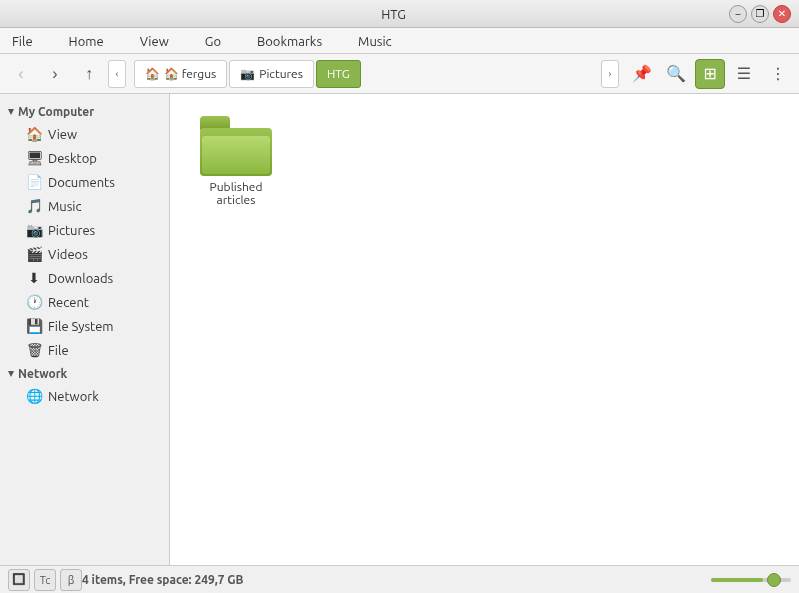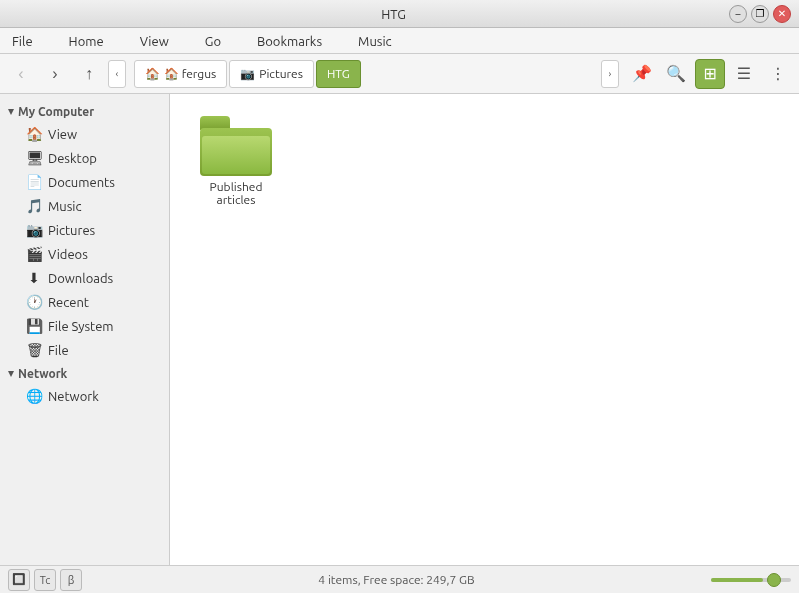--- a/index.html
+++ b/index.html
@@ -202,21 +202,21 @@
       padding: 0 8px;
       font-size: 12px;
       color: #555;
     }
     .statusbar-left { display: flex; gap: 4px; }
     .statusbar-icon-btn {
       width: 22px; height: 22px; border: 1px solid #bbb; border-radius: 3px;
       background: #e8e8e8; cursor: pointer; display: flex; align-items: center; justify-content: center;
       font-size: 11px; color: #555;
     }
-    .statusbar-text { flex: 1; text-align: center; }
+    .statusbar-text { flex: 1; text-align: left; font-weight: bold; }
     .statusbar-right { display: flex; align-items: center; gap: 4px; }
     .zoom-slider {
       width: 80px; height: 4px; background: #ccc; border-radius: 2px; position: relative;
     }
     .zoom-thumb {
       width: 14px; height: 14px; background: #8ab44c; border-radius: 50%;
       position: absolute; top: -5px; right: 10px; cursor: pointer;
       border: 1px solid #6a9030;
     }
     .zoom-track-fill {

